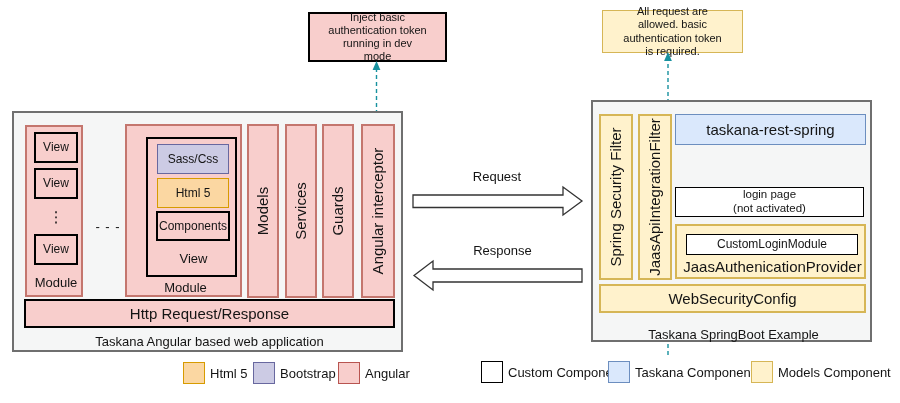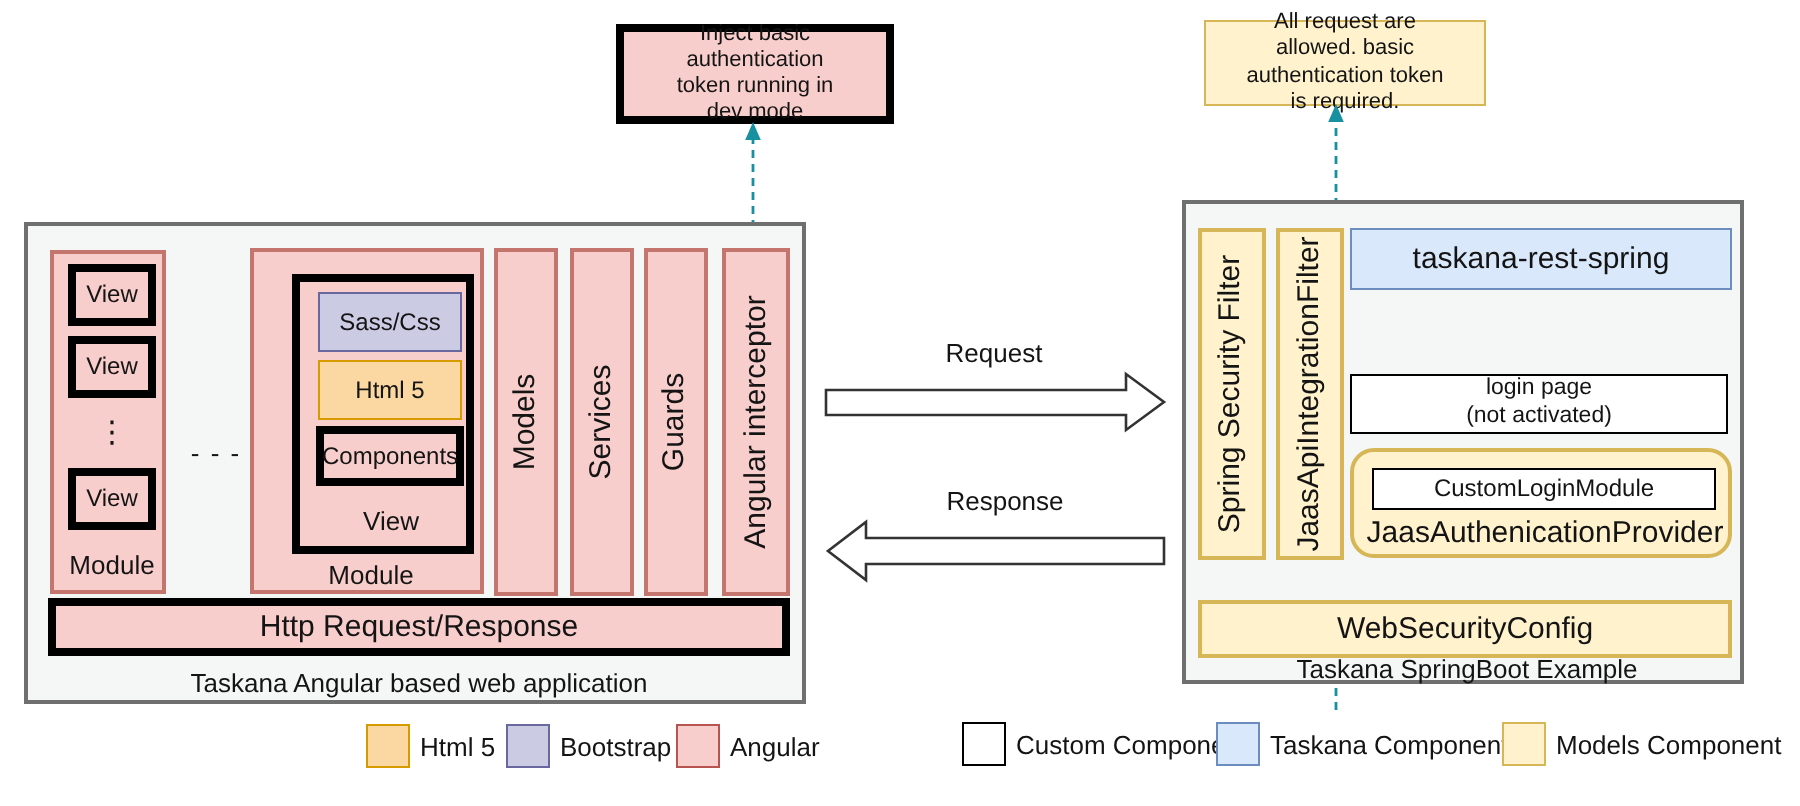--- a/index.html
+++ b/index.html
@@ -8,21 +8,21 @@
     background:#ffffff; color:#141414;
     font-family:"Liberation Sans", sans-serif;
   }
   .box {
     position:absolute; box-sizing:border-box;
     display:flex; align-items:center; justify-content:center;
     text-align:center; line-height:1.2;
   }
   .panel   { background:#f5f6f6; border:2px solid #6f6f6f; }
   .pinkc   { background:#f8cecc; border:2px solid #c4766e; }  
-  .pink    { background:#f8cecc; border:4px solid #000000; }  
+  .pink    { background:#f8cecc; border:2px solid #000000; }  
   .lav     { background:#cccbe4; border:1px solid #68689f; }
   .orange  { background:#fbd7a2; border:1px solid #d79b00; }
   .yellow  { background:#fff2cc; border:2px solid #d6b656; }
   .yellowt { background:#fff2cc; border:1px solid #d6b656; }
   .blue    { background:#dae8fc; border:1px solid #6c8ebf; }
   .whiteb  { background:#ffffff; border:1px solid #000000;align-items:center; }
   .lbl     { background:transparent; border:none; }
   .f12  { font-size:12px; }
   .f125 { font-size:15px; }
   .f13  { font-size:13px; }
@@ -108,26 +108,26 @@
       <span>JaasApiIntegrationFilter</span>
     </div>
 
     <div class="box blue f125" style="left:82px; top:12px; width:191px; height:31px;">taskana-rest-spring</div>
 
     <div class="box whiteb col" style="left:82px; top:85px; width:189px; height:30px; font-size:11.5px;">
       <span>login page</span>
       <span>(not activated)</span>
     </div>
 
-    <div class="box yellow" style="left:82px; top:122px; width:191px; height:55px;border-radius:12px;">
+    <div class="box yellow" style="left:82px; top:122px; width:191px; height:55px;">
       <div class="box whiteb f12" style="left:9px; top:8px; width:172px; height:21px;">CustomLoginModule</div>
       <div class="box lbl f125" style="left:0; top:31px; width:191px; height:20px;">JaasAuthenicationProvider</div>
     </div>
 
-    <div class="box yellow f125" style="left:6px; top:182px; width:267px; height:29px;margin-top:16px;">WebSecurityConfig</div>
+    <div class="box yellow f125" style="left:6px; top:182px; width:267px; height:29px;">WebSecurityConfig</div>
 
     <div class="box lbl f13" style="left:0; top:224px; width:281px; height:18px;">Taskana SpringBoot Example</div>
   </div>
 
   <div class="legend-item" style="left:183px; top:362px;">
     <div class="swatch" style="background-color: rgb(251, 215, 162); border-color: rgb(215, 155, 0);"></div>
     <div class="legend-label">Html 5</div>
   </div>
   <div class="legend-item" style="left:253px; top:362px;">
     <div class="swatch" style="background-color: rgb(204, 203, 228); border-color: rgb(104, 104, 159);"></div>

